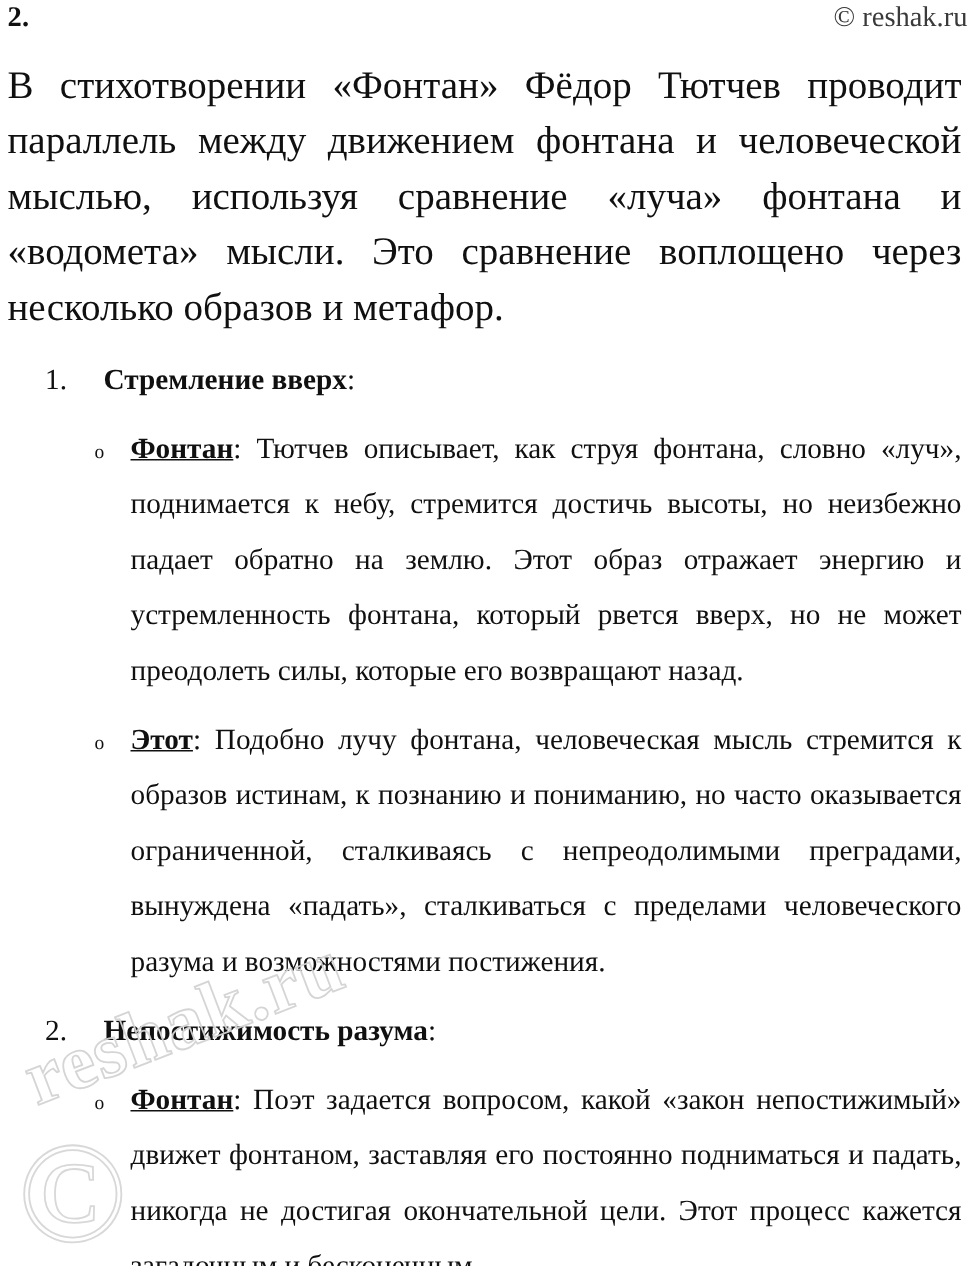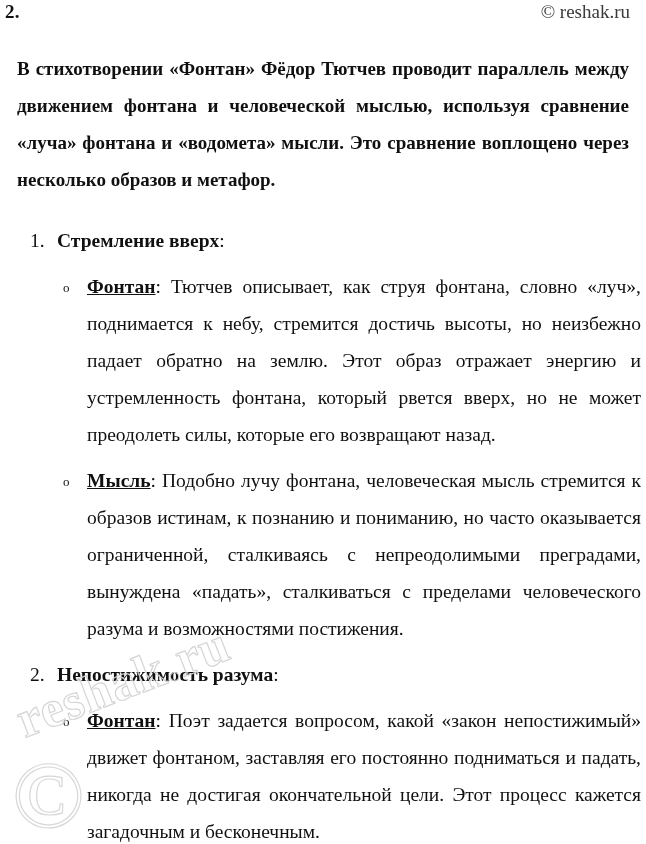--- a/index.html
+++ b/index.html
@@ -36,63 +36,63 @@
     position: absolute;
     left: 5px;
     top: 1px;
     font-size: 19px;
     font-weight: bold;
     line-height: 22px;
     letter-spacing: 0.2px;
   }
   .header-site {
     position: absolute;
-    right: 16px;
+    right: 1px;
     top: 1px;
     font-size: 19px;
     line-height: 22px;
     color: #3a3a3a;
     white-space: nowrap;
   }
 
   
   .content {
     position: absolute;
     left: 5px;
     right: 5px;
     top: 38px;
   }
 
   p.para {
-    margin: 12px;
-    font-size: 19px;
+    margin: 0;
+    font-size: 26px;
     line-height: 37px;
     text-align: justify;
     text-justify: inter-word;
     hyphens: manual;
-    font-weight: bold;
   }
 
   
   .num-item {
     position: relative;
     margin: 0;
     padding-left: 52px;
     font-size: 19.5px;
     line-height: 37px;
   }
   .num-marker {
     position: absolute;
     left: 25px;
     top: 0;
     font-size: 19.5px;
     line-height: 37px;
   }
   .num-title {
     font-weight: bold;
+    margin-left: 12px;
   }
 
   
   .sub-item {
     position: relative;
     margin: 0;
     padding-left: 82px;
     font-size: 19.5px;
     line-height: 37px;
     text-align: justify;
@@ -175,21 +175,21 @@
 
     <div class="sub-item">
       <span class="sub-marker">o</span>
       <span class="sub-term">Фонтан</span><span>:</span><span> Тютчев описывает, как струя фонтана, словно «луч», поднимается к небу, стремится достичь высоты, но неизбежно падает обратно на землю. Этот образ отражает энергию и устремленность фонтана, который рвется вверх, но не может преодолеть силы, которые его возвращают назад.</span>
     </div>
 
     <div class="gap-sm"></div>
 
     <div class="sub-item">
       <span class="sub-marker">o</span>
-      <span class="sub-term">Мысль</span><span>:</span><span> Подобно лучу фонтана, человеческая мысль стремится к образов истинам, к познанию и пониманию, но часто оказывается ограниченной, сталкиваясь с непреодолимыми преградами, вынуждена «падать», сталкиваться с пределами человеческого разума и возможностями постижения.</span>
+      <span class="sub-term">Этот</span><span>:</span><span> Подобно лучу фонтана, человеческая мысль стремится к образов истинам, к познанию и пониманию, но часто оказывается ограниченной, сталкиваясь с непреодолимыми преградами, вынуждена «падать», сталкиваться с пределами человеческого разума и возможностями постижения.</span>
     </div>
 
     <div class="gap-sm"></div>
 
     <div class="num-item">
       <span class="num-marker">2.</span>
       <span class="num-title">Непостижимость разума</span><span>:</span>
     </div>
 
     <div class="gap-sm"></div>

